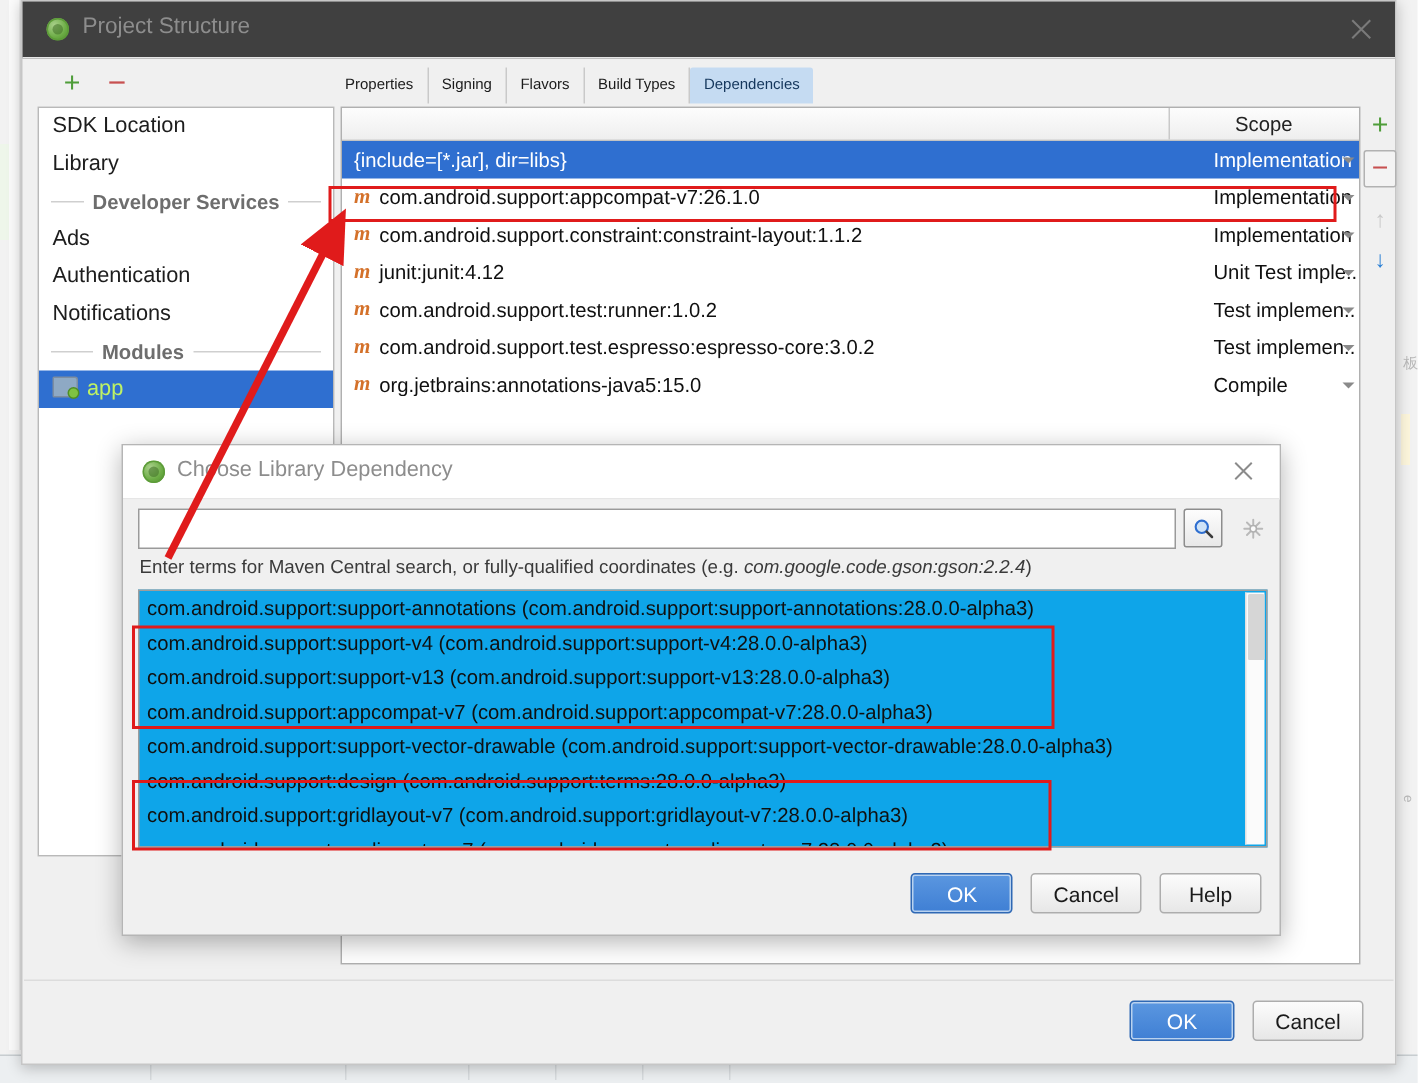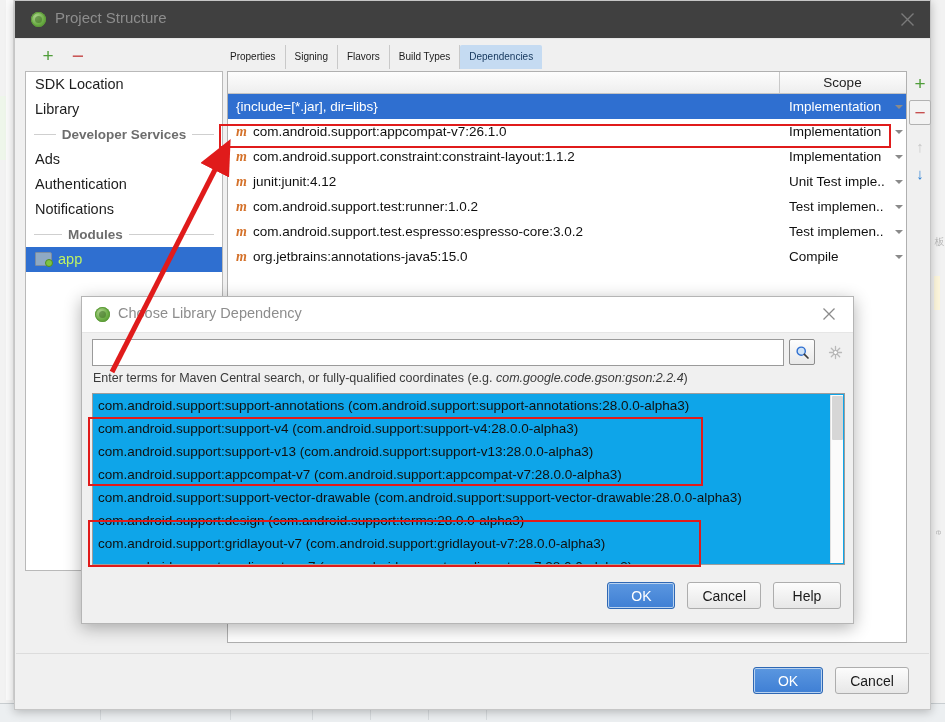--- a/index.html
+++ b/index.html
@@ -221,20 +221,21 @@
     color: #222;
   }
   .dep-row {
     position: relative;
     height: 25px;
     display: flex;
     align-items: center;
     font-size: 13.5px;
     color: #101010;
     cursor: pointer;
+    gap: 20px;
   }
   .dep-row.selected { background: #2f6fd0; color: #ffffff; }
   .dep-name {
     flex: 0 0 551px;
     padding-left: 8px;
     display: flex;
     align-items: center;
     gap: 6px;
     white-space: nowrap;
     overflow: hidden;

